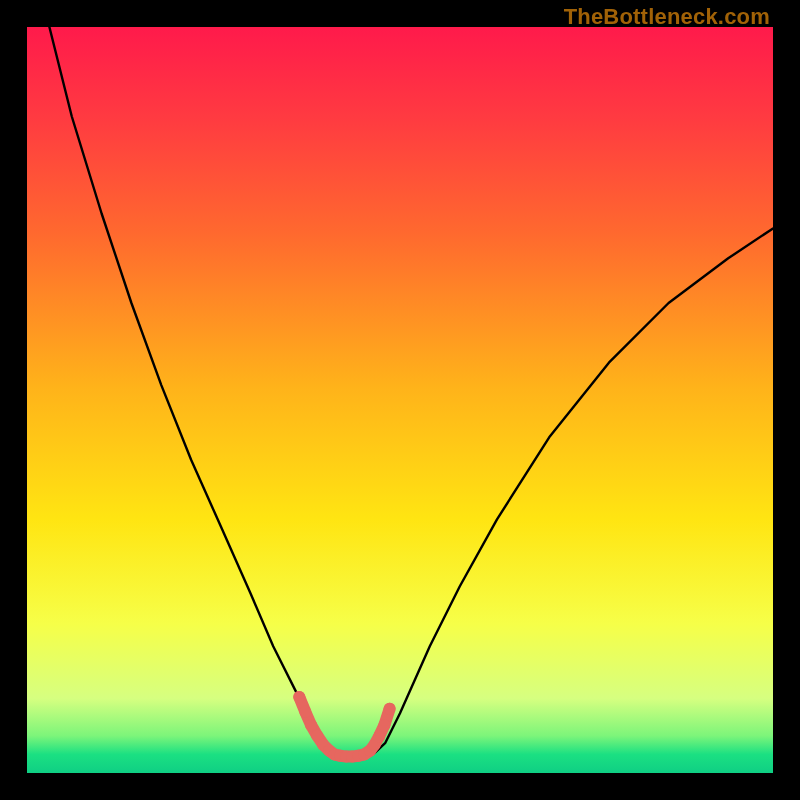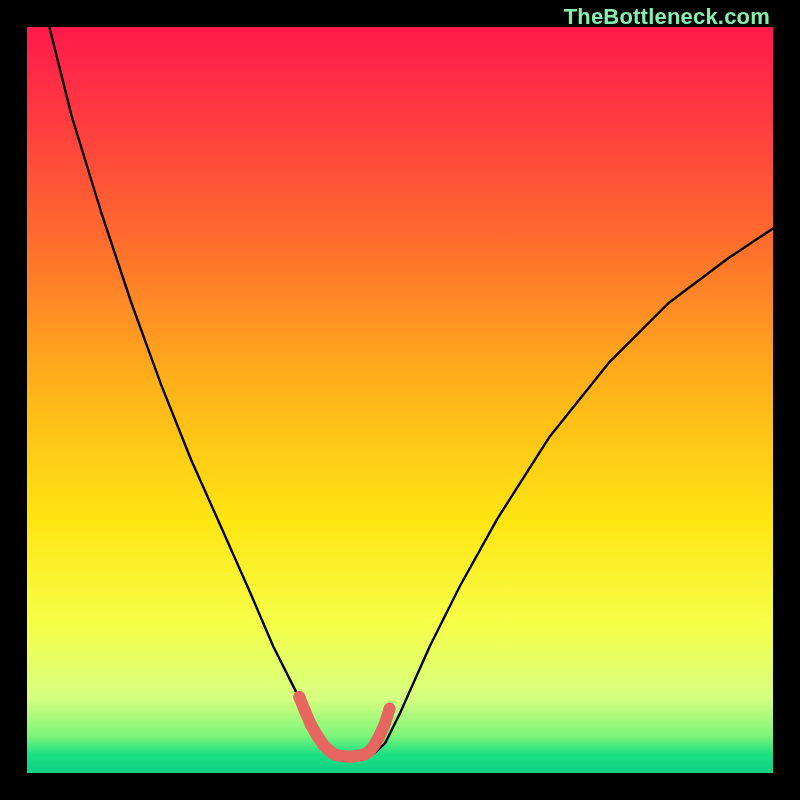--- a/index.html
+++ b/index.html
@@ -37,21 +37,21 @@
       #0fcf84 100%
     );
   }
   .attribution {
     position: absolute;
     top: 4px;
     right: 30px;
     font-family: Arial, Helvetica, sans-serif;
     font-size: 22px;
     font-weight: bold;
-    color: #86efac;
+    color: #a16207;
     letter-spacing: 0.2px;
   }
   svg.overlay {
     position: absolute;
     left: 0;
     top: 0;
     width: 800px;
     height: 800px;
     pointer-events: none;
   }

